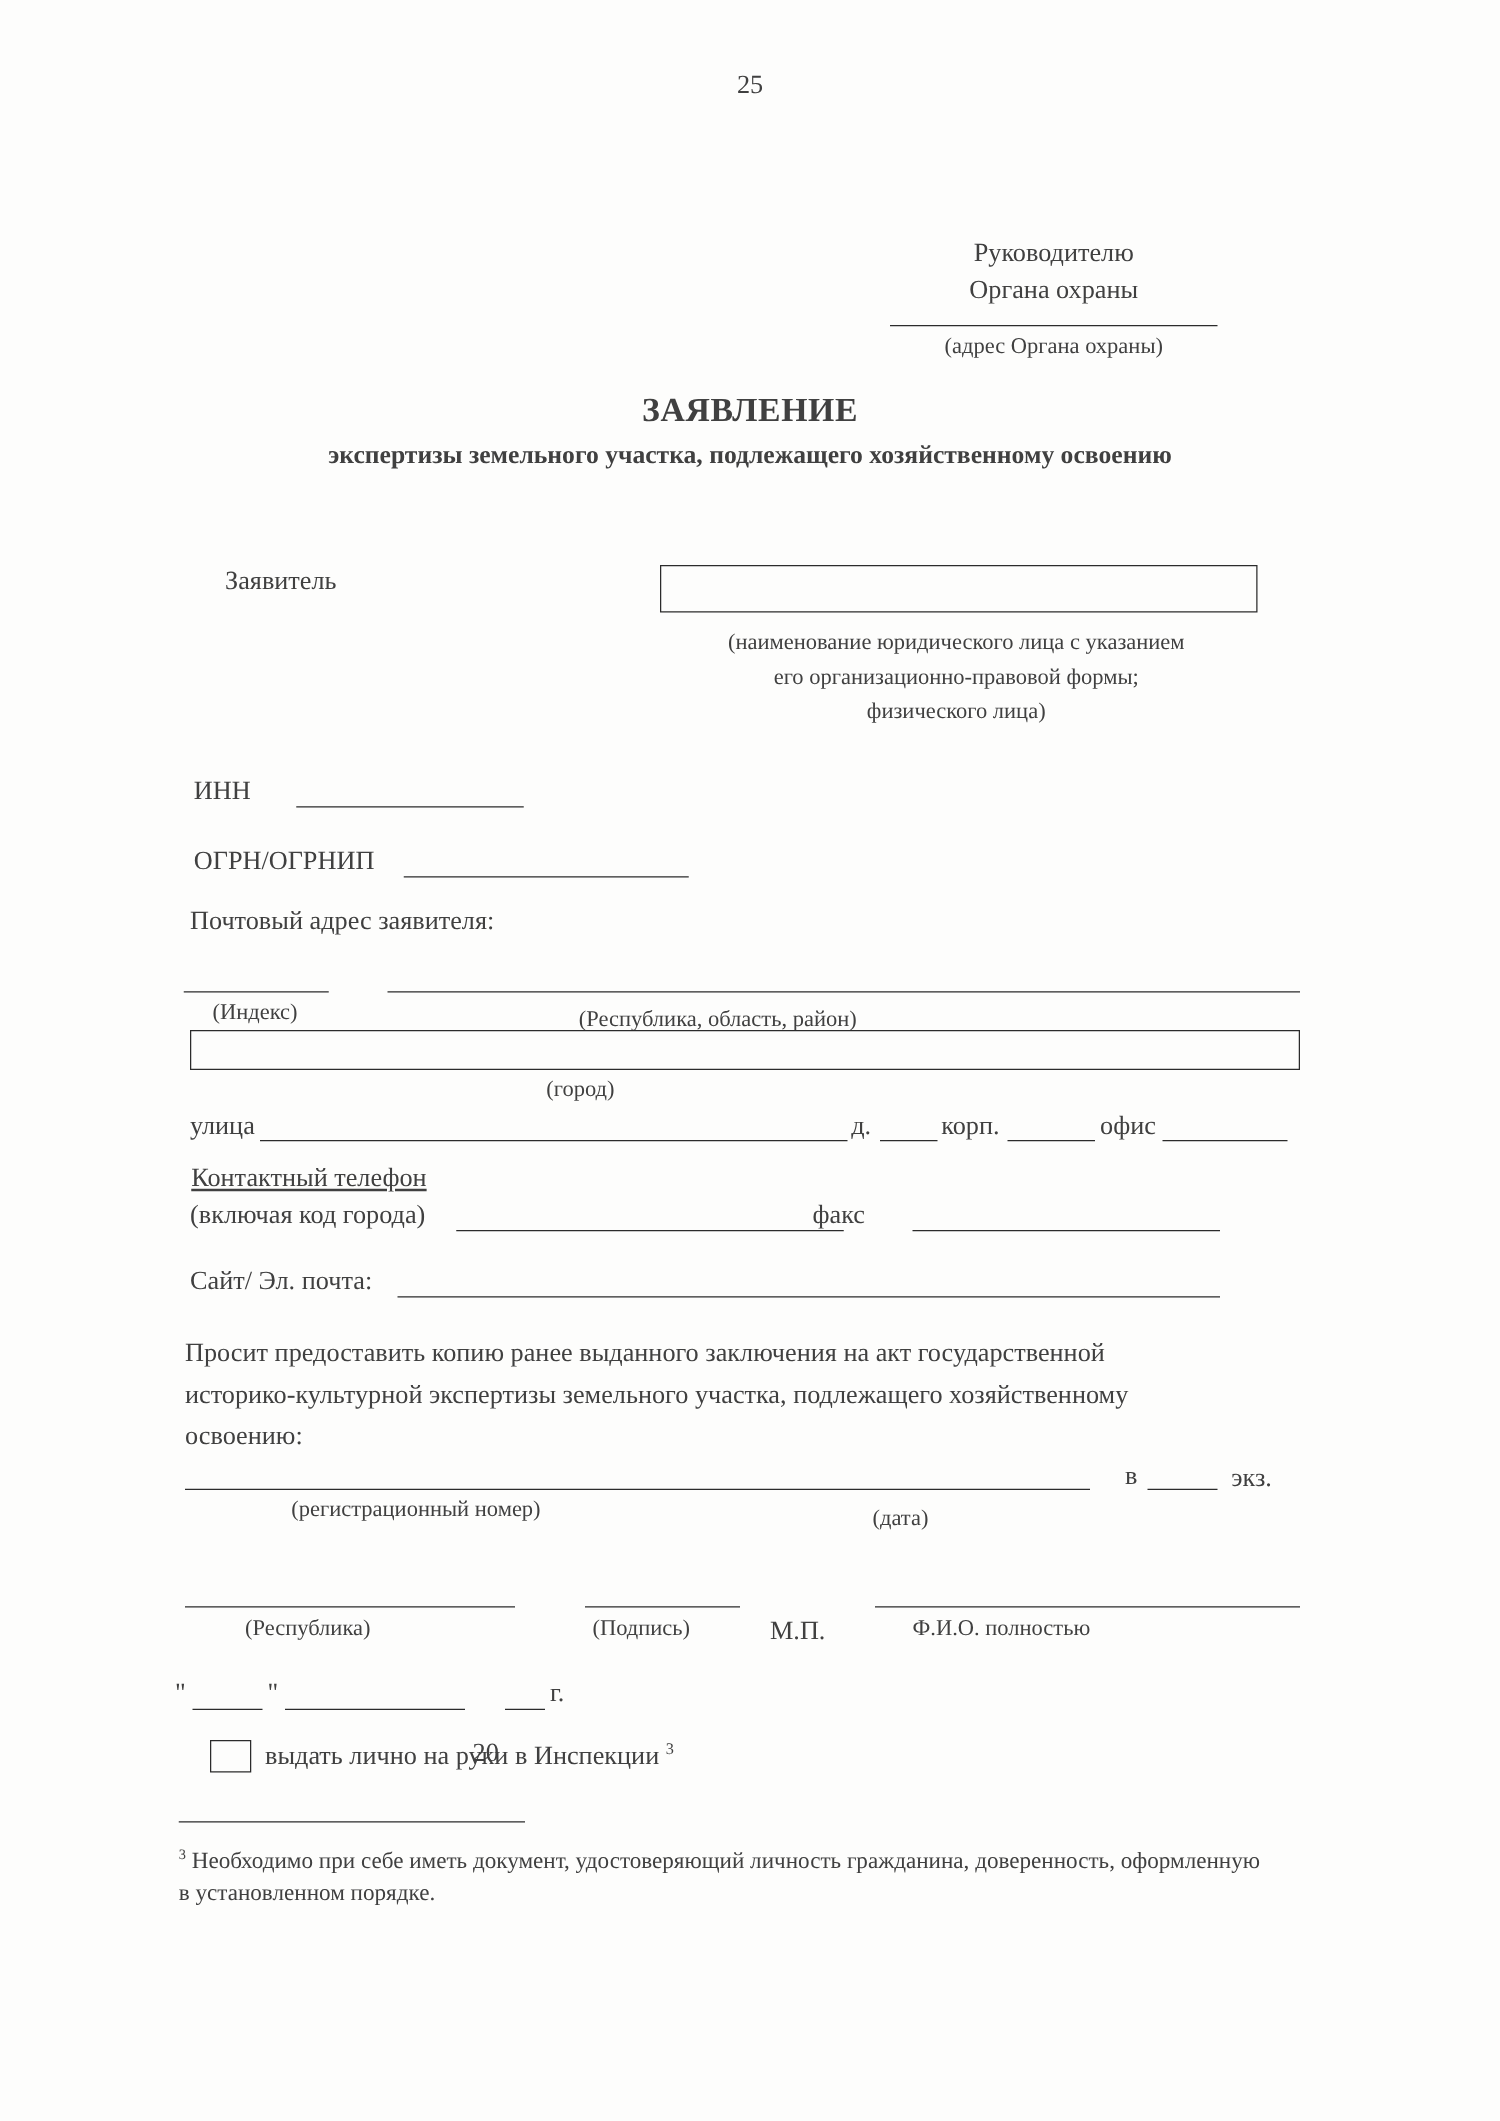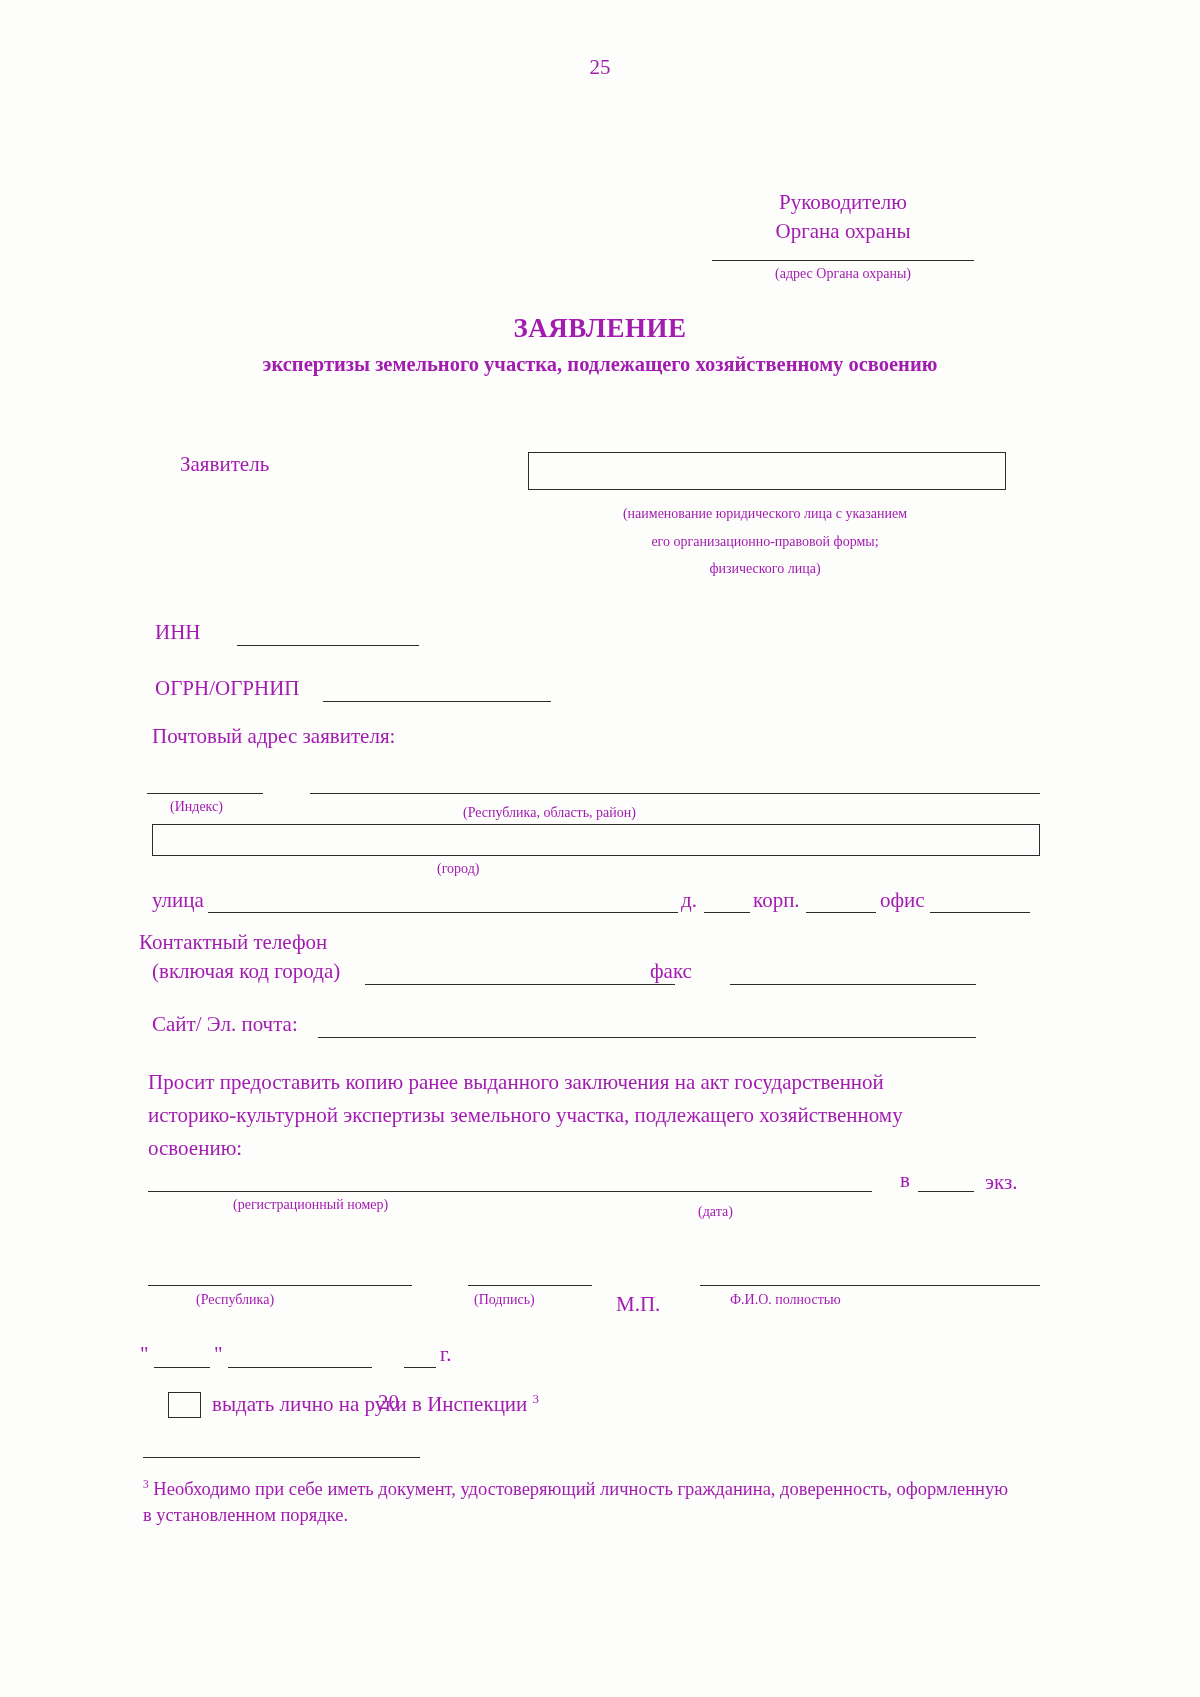--- a/index.html
+++ b/index.html
@@ -3,38 +3,38 @@
 <meta charset="utf-8">
 <style>
   * { margin:0; padding:0; box-sizing:border-box; }
   html,body { background:#d9d9d9; }
   .page {
     position:relative;
     width:1200px; height:1697px;
     margin:0 auto;
     background:#fdfdfc;
     font-family:"Liberation Serif","DejaVu Serif",serif;
-    color:#a21caf;
+    color:#404040;
     font-size:21px;
     overflow:hidden;
   }
   .abs { position:absolute; }
   .u {
     position:absolute;
     border-bottom:1.6px solid #2b2b2b;
     height:2px;
   }
   .box {
     position:absolute;
     border:1.4px solid #2b2b2b;
     background:transparent;
   }
   .center { text-align:center; }
   .justify { text-align:justify; text-align-last:justify; }
-  .caption { font-size:14px; }
+  .caption { font-size:18px; }
   .small { font-size:18.5px; }
   sup { font-size:0.62em; vertical-align:super; line-height:0; }
   .title { font-size:27px; font-weight:bold; letter-spacing:0.5px; }
   .subtitle { font-size:20.5px; font-weight:bold; line-height:29px; }
   .para { line-height:33px; }
   .capline { line-height:27.5px; }
 </style>
 </head>
 <body>
 
@@ -81,21 +81,21 @@
 
   <div class="abs" style="left:152px; top:888px;">улица</div>
   <div class="u" style="left:208px; top:911px; width:470px;"></div>
   <div class="abs" style="left:681px; top:888px;">д.</div>
   <div class="u" style="left:704px; top:911px; width:46px;"></div>
   <div class="abs" style="left:753px; top:888px;">корп.</div>
   <div class="u" style="left:806px; top:911px; width:70px;"></div>
   <div class="abs" style="left:880px; top:888px;">офис</div>
   <div class="u" style="left:930px; top:911px; width:100px;"></div>
 
-  <div class="abs" style="left:139px; top:930px;">Контактный телефон</div>
+  <div class="abs" style="left:153px; top:930px;text-decoration:underline;">Контактный телефон</div>
   <div class="abs" style="left:152px; top:959px;">(включая код города)</div>
   <div class="u" style="left:365px; top:983px; width:310px;"></div>
   <div class="abs" style="left:650px; top:959px;">факс</div>
   <div class="u" style="left:730px; top:983px; width:246px;"></div>
 
   <div class="abs" style="left:152px; top:1012px;">Сайт/ Эл. почта:</div>
   <div class="u" style="left:318px; top:1036px; width:658px;"></div>
 
   <div class="abs para" style="left:148px; top:1066px; width:940px;">
     <div>Просит предоставить копию ранее выданного заключения на акт государственной</div>

